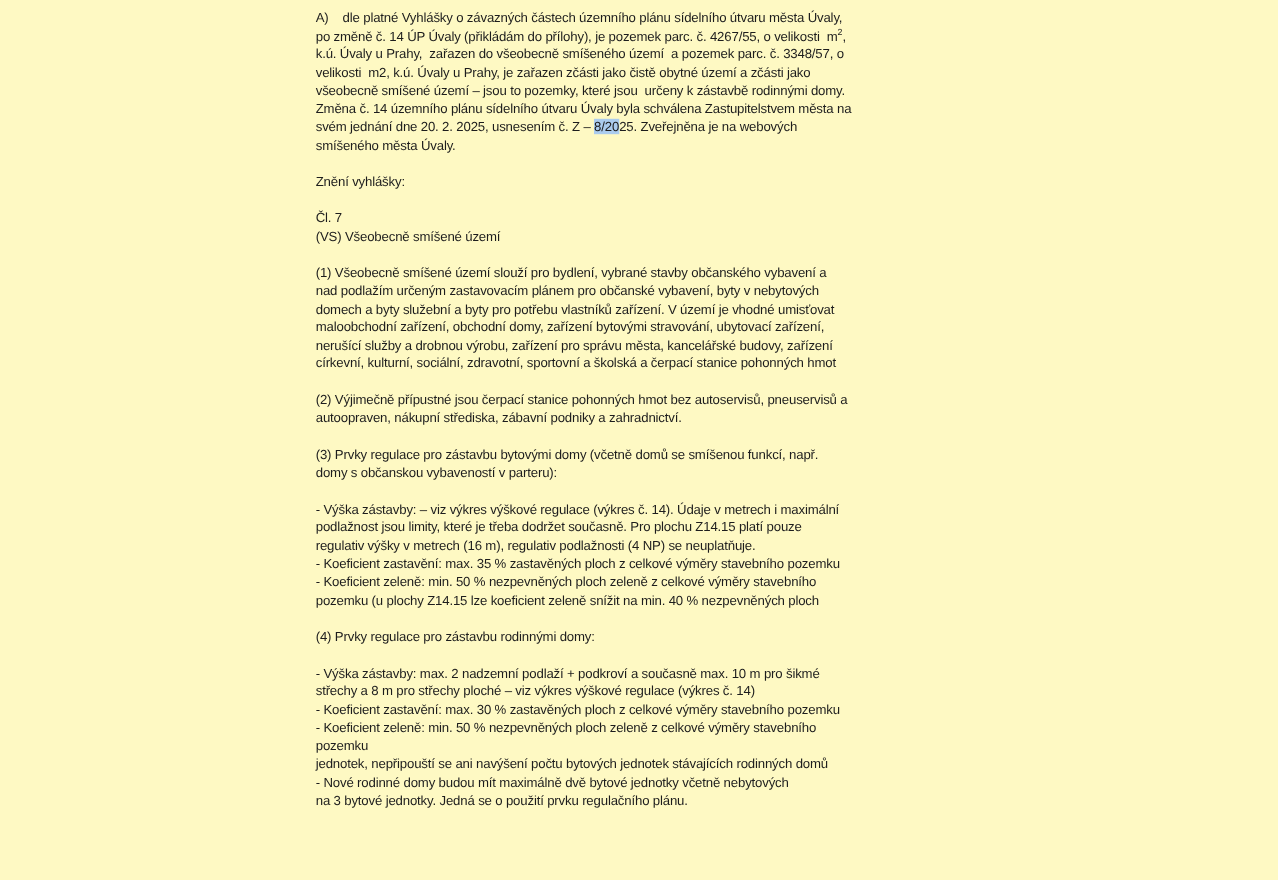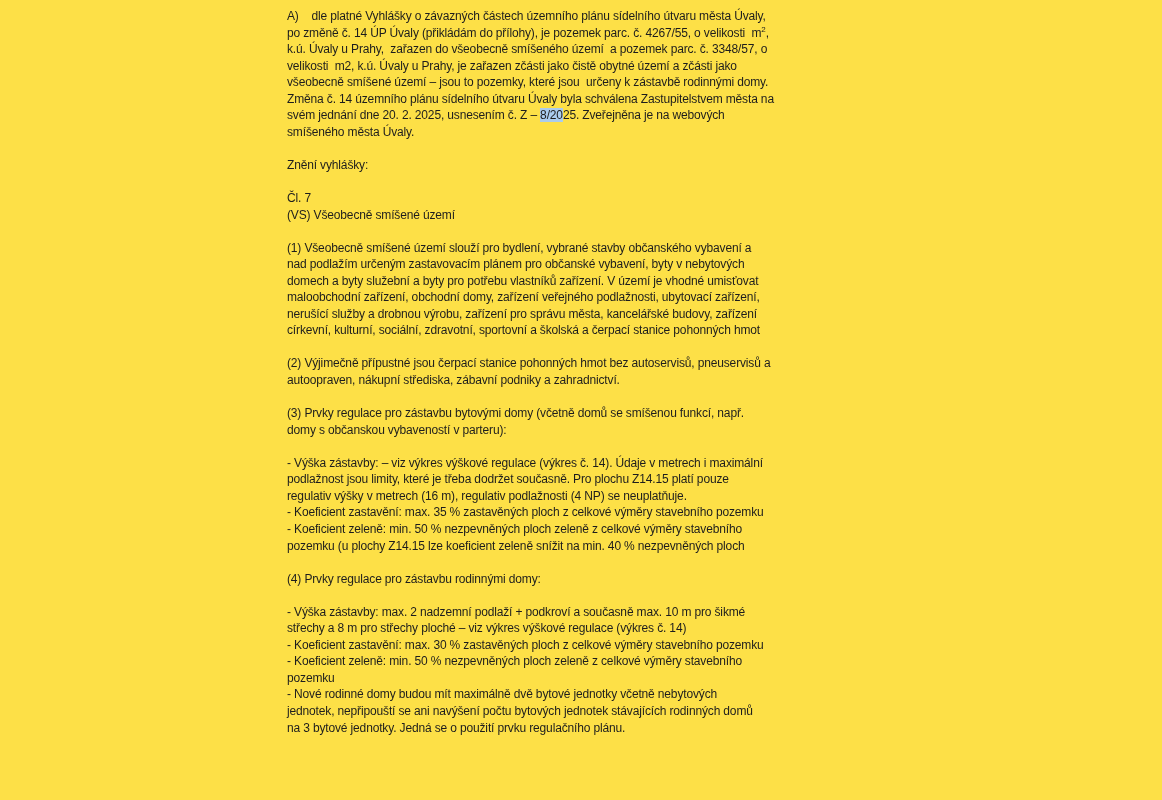--- a/index.html
+++ b/index.html
@@ -42,21 +42,21 @@
     line-height: 0;
     letter-spacing: 0;
   }
   .hl {
     background: var(--selection-color, #abccee);
   }
 </style>
 </head>
 <body>
 
-<div class="page" style="background: #fde047;">
+<div class="page" style="background: #fef9c3;">
   <div class="doc-body" style="color: rgb(29, 29, 29);">
       <div class="doc-para">
         <div class="doc-line"><span>A)    dle platné Vyhlášky o závazných částech územního plánu sídelního útvaru města Úvaly,</span></div>
         <div class="doc-line"><span>po změně č. 14 ÚP Úvaly (přikládám do přílohy), je pozemek parc. č. 4267/55, o velikosti  m</span><span class="sup">2</span><span>,</span></div>
         <div class="doc-line"><span>k.ú. Úvaly u Prahy,  zařazen do všeobecně smíšeného území  a pozemek parc. č. 3348/57, o</span></div>
         <div class="doc-line"><span>velikosti  m2, k.ú. Úvaly u Prahy, je zařazen zčásti jako čistě obytné území a zčásti jako</span></div>
         <div class="doc-line"><span>všeobecně smíšené území – jsou to pozemky, které jsou  určeny k zástavbě rodinnými domy.</span></div>
         <div class="doc-line"><span>Změna č. 14 územního plánu sídelního útvaru Úvaly byla schválena Zastupitelstvem města na</span></div>
         <div class="doc-line"><span>svém jednání dne 20. 2. 2025, usnesením č. Z – </span><span class="hl">8/20</span><span>25. Zveřejněna je na webových</span></div>
         <div class="doc-line"><span>smíšeného města Úvaly.</span></div>
@@ -65,21 +65,21 @@
         <div class="doc-line"><span>Znění vyhlášky:</span></div>
       </div>
       <div class="doc-para">
         <div class="doc-line"><span>Čl. 7</span></div>
         <div class="doc-line"><span>(VS) Všeobecně smíšené území</span></div>
       </div>
       <div class="doc-para">
         <div class="doc-line"><span>(1) Všeobecně smíšené území slouží pro bydlení, vybrané stavby občanského vybavení a</span></div>
         <div class="doc-line"><span>nad podlažím určeným zastavovacím plánem pro občanské vybavení, byty v nebytových</span></div>
         <div class="doc-line"><span>domech a byty služební a byty pro potřebu vlastníků zařízení. V území je vhodné umisťovat</span></div>
-        <div class="doc-line"><span>maloobchodní zařízení, obchodní domy, zařízení veřejného podlažnosti, ubytovací zařízení,</span></div>
+        <div class="doc-line"><span>maloobchodní zařízení, obchodní domy, zařízení bytovými stravování, ubytovací zařízení,</span></div>
         <div class="doc-line"><span>nerušící služby a drobnou výrobu, zařízení pro správu města, kancelářské budovy, zařízení</span></div>
         <div class="doc-line"><span>církevní, kulturní, sociální, zdravotní, sportovní a školská a čerpací stanice pohonných hmot</span></div>
       </div>
       <div class="doc-para">
         <div class="doc-line"><span>(2) Výjimečně přípustné jsou čerpací stanice pohonných hmot bez autoservisů, pneuservisů a</span></div>
         <div class="doc-line"><span>autoopraven, nákupní střediska, zábavní podniky a zahradnictví.</span></div>
       </div>
       <div class="doc-para">
         <div class="doc-line"><span>(3) Prvky regulace pro zástavbu bytovými domy (včetně domů se smíšenou funkcí, např.</span></div>
         <div class="doc-line"><span>domy s občanskou vybaveností v parteru):</span></div>
@@ -94,18 +94,18 @@
       </div>
       <div class="doc-para">
         <div class="doc-line"><span>(4) Prvky regulace pro zástavbu rodinnými domy:</span></div>
       </div>
       <div class="doc-para">
         <div class="doc-line"><span>- Výška zástavby: max. 2 nadzemní podlaží + podkroví a současně max. 10 m pro šikmé</span></div>
         <div class="doc-line"><span>střechy a 8 m pro střechy ploché – viz výkres výškové regulace (výkres č. 14)</span></div>
         <div class="doc-line"><span>- Koeficient zastavění: max. 30 % zastavěných ploch z celkové výměry stavebního pozemku</span></div>
         <div class="doc-line"><span>- Koeficient zeleně: min. 50 % nezpevněných ploch zeleně z celkové výměry stavebního</span></div>
         <div class="doc-line"><span>pozemku</span></div>
+        <div class="doc-line"><span>jednotek, nepřipouští se ani navýšení počtu bytových jednotek stávajících rodinných domů</span></div>
         <div class="doc-line"><span>- Nové rodinné domy budou mít maximálně dvě bytové jednotky včetně nebytových</span></div>
-        <div class="doc-line"><span>jednotek, nepřipouští se ani navýšení počtu bytových jednotek stávajících rodinných domů</span></div>
         <div class="doc-line"><span>na 3 bytové jednotky. Jedná se o použití prvku regulačního plánu.</span></div>
       </div>
     </div>
 </div>
 
 </body></html>

